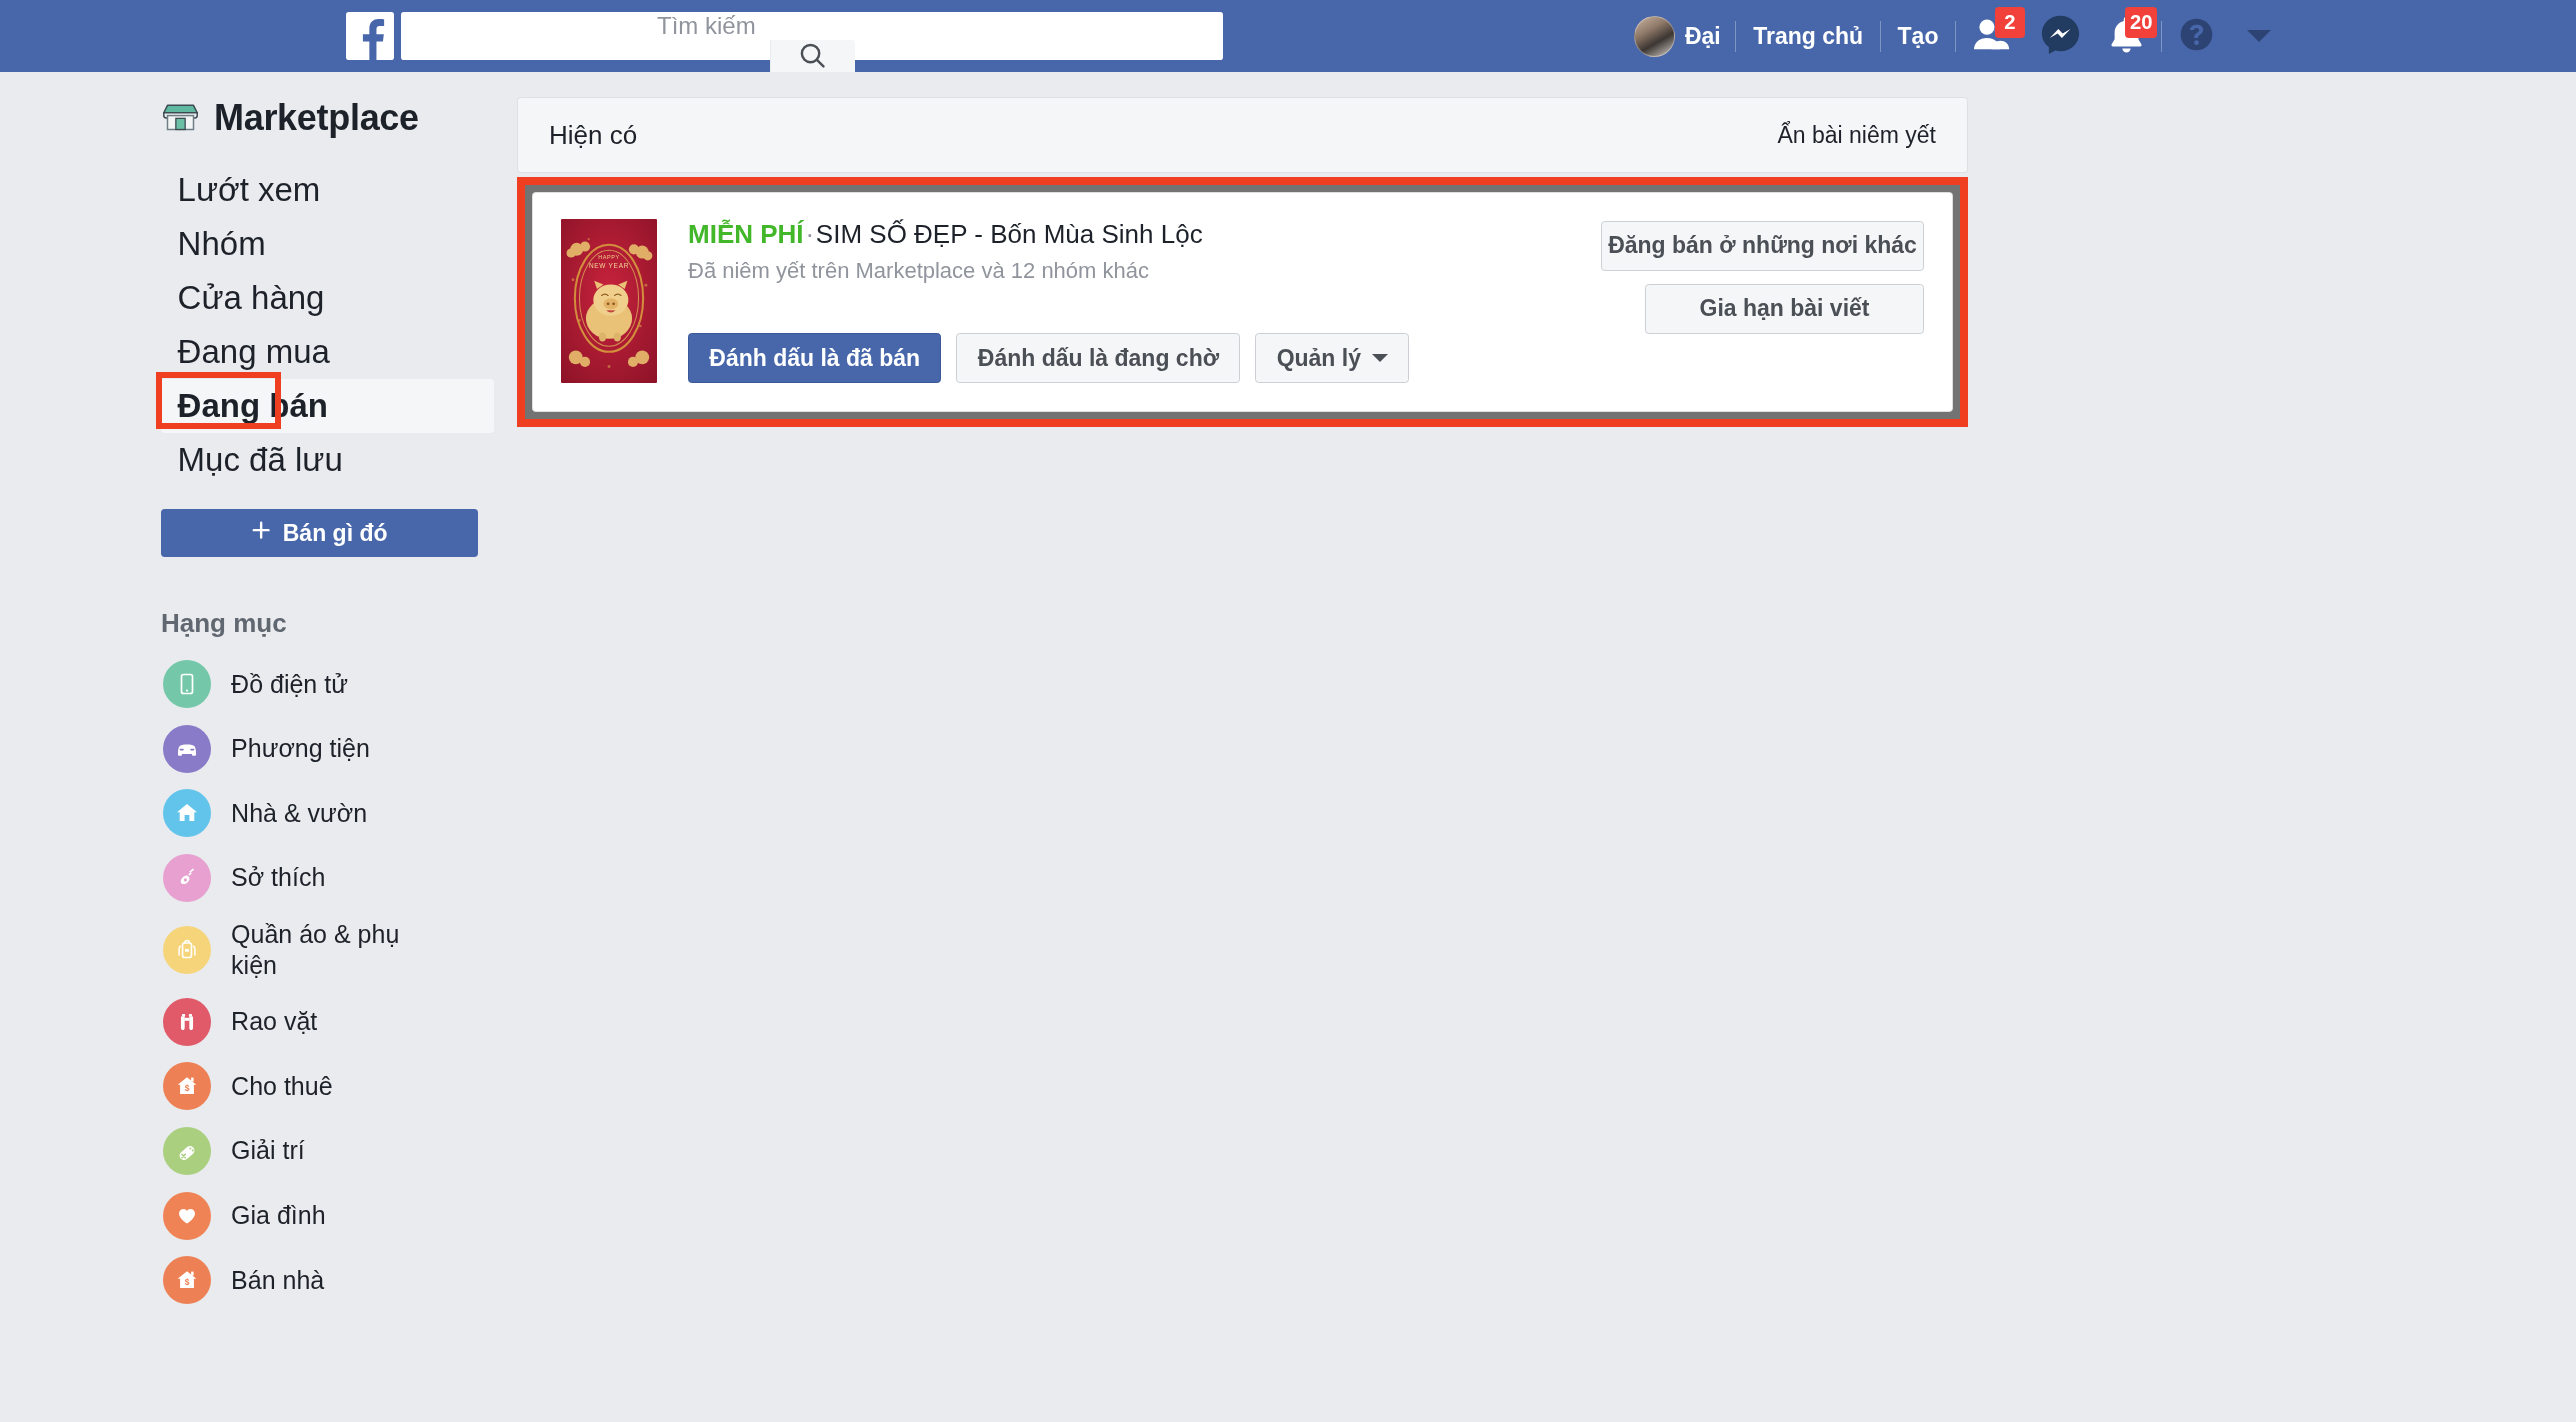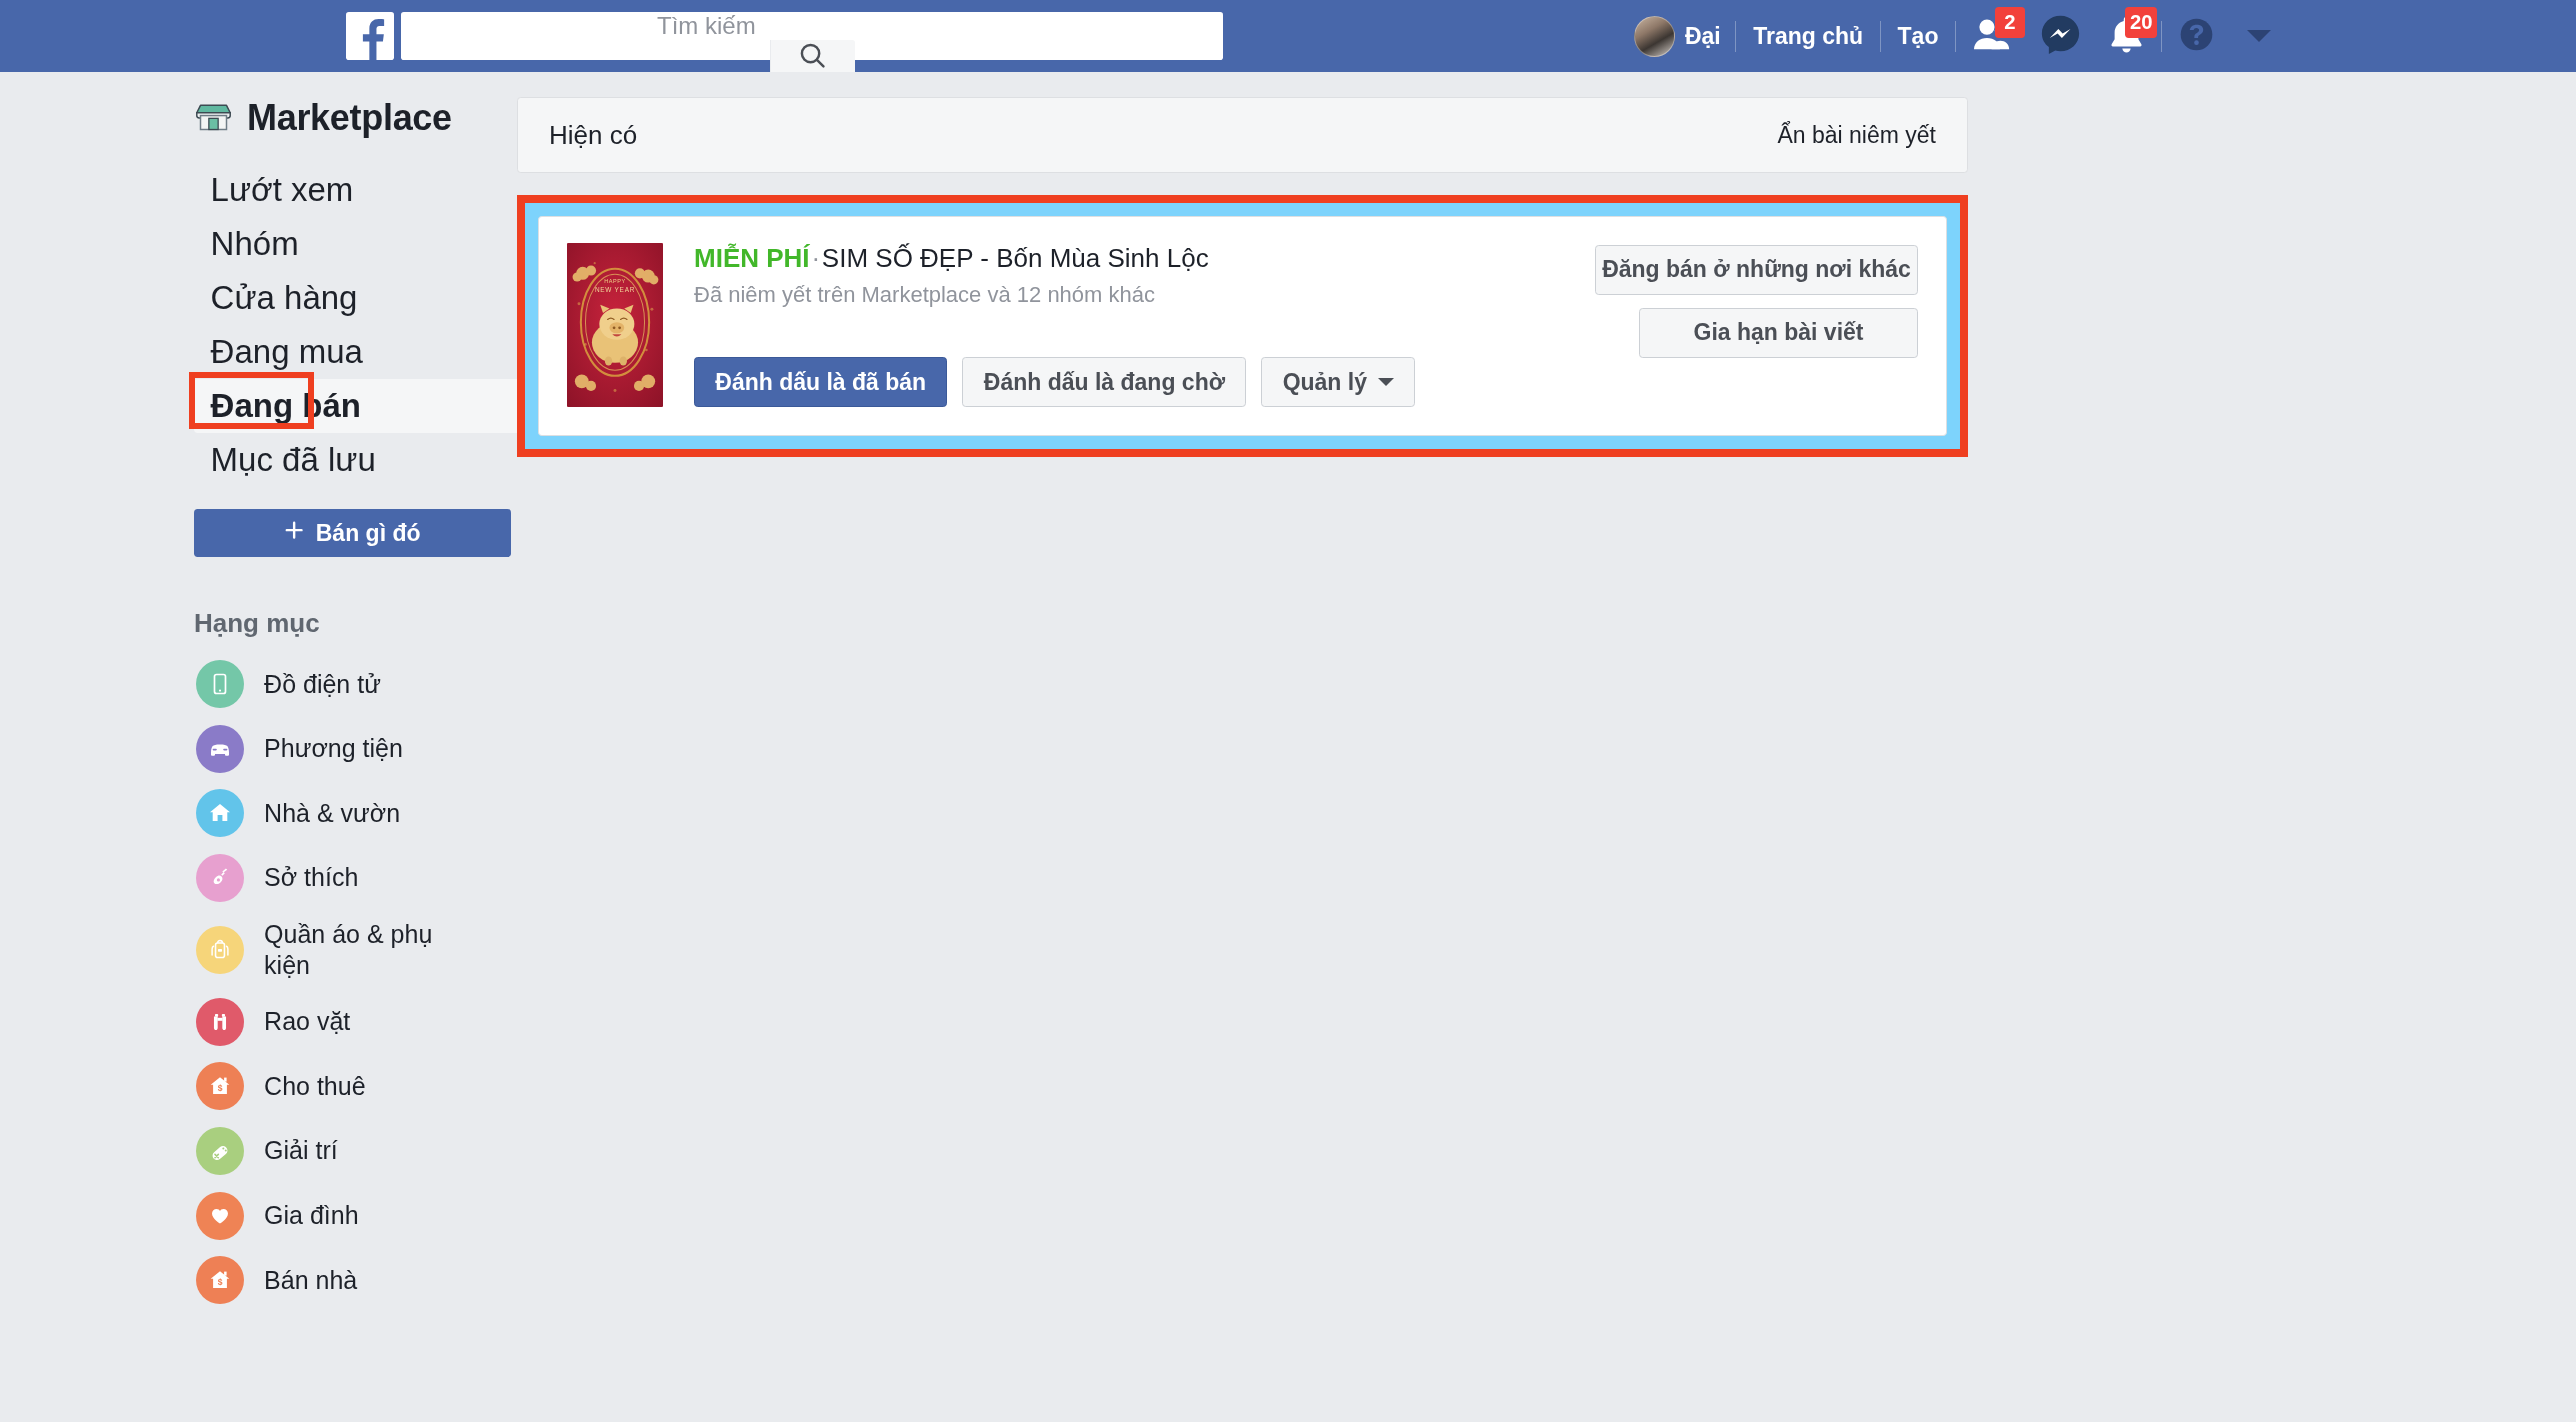--- a/index.html
+++ b/index.html
@@ -153,21 +153,21 @@
     position: absolute;
     top: 72px; left: 0;
     width: 2576px;
     height: 1351px;
     background: #e9ebee;
   }
 
   
   #sidebar {
     position: absolute;
-    left: 194px;
+    left: 161px;
     top: 25px;
     width: 333px;
   }
   .mp-title {
     display: flex;
     align-items: center;
     gap: 14px;
     margin-bottom: 24px;
   }
   .mp-title-text {
@@ -264,24 +264,24 @@
   }
   .panel-head-link {
     font-size: 23px;
     color: #1d2129;
     cursor: pointer;
   }
 
   
   .annot {
     position: relative;
-    margin-top: 22px;
+    margin-top: 4px;
     border: 8.3px solid #ef3f20;
-    padding: 13px;
-    background: #7dd3fc;
+    padding: 7px;
+    background: #737373;
   }
 
   .listing-card {
     background: #ffffff;
     border: 0.9px solid #dddfe2;
     border-radius: 3.7px;
     padding: 26px 28px 28px 28px;
     display: flex;
     gap: 0;
     position: relative;

